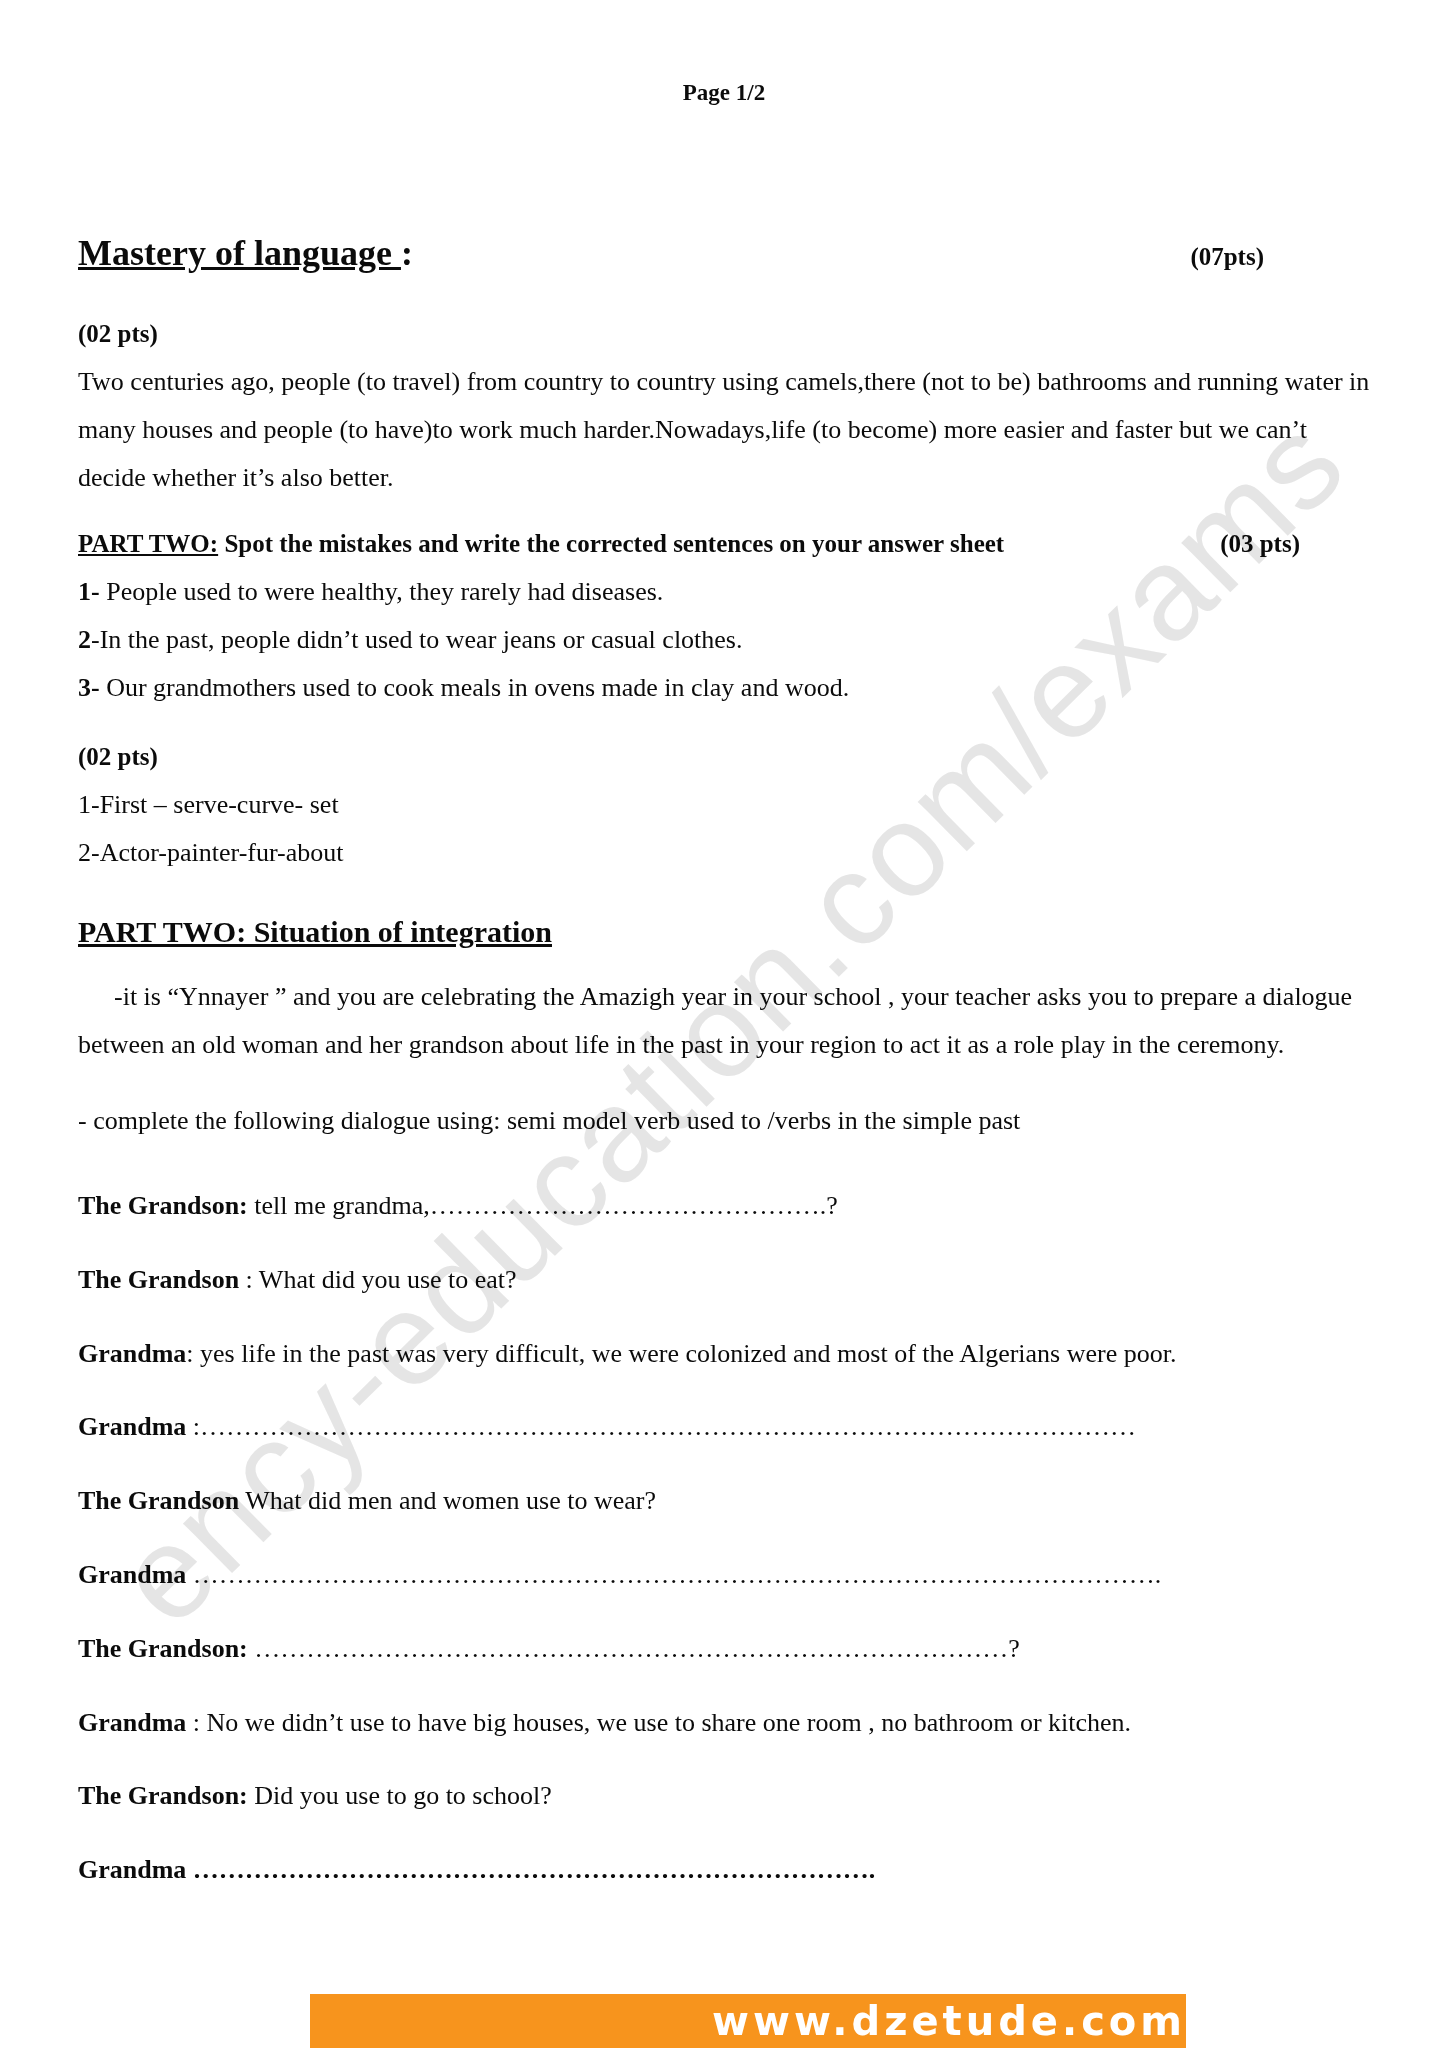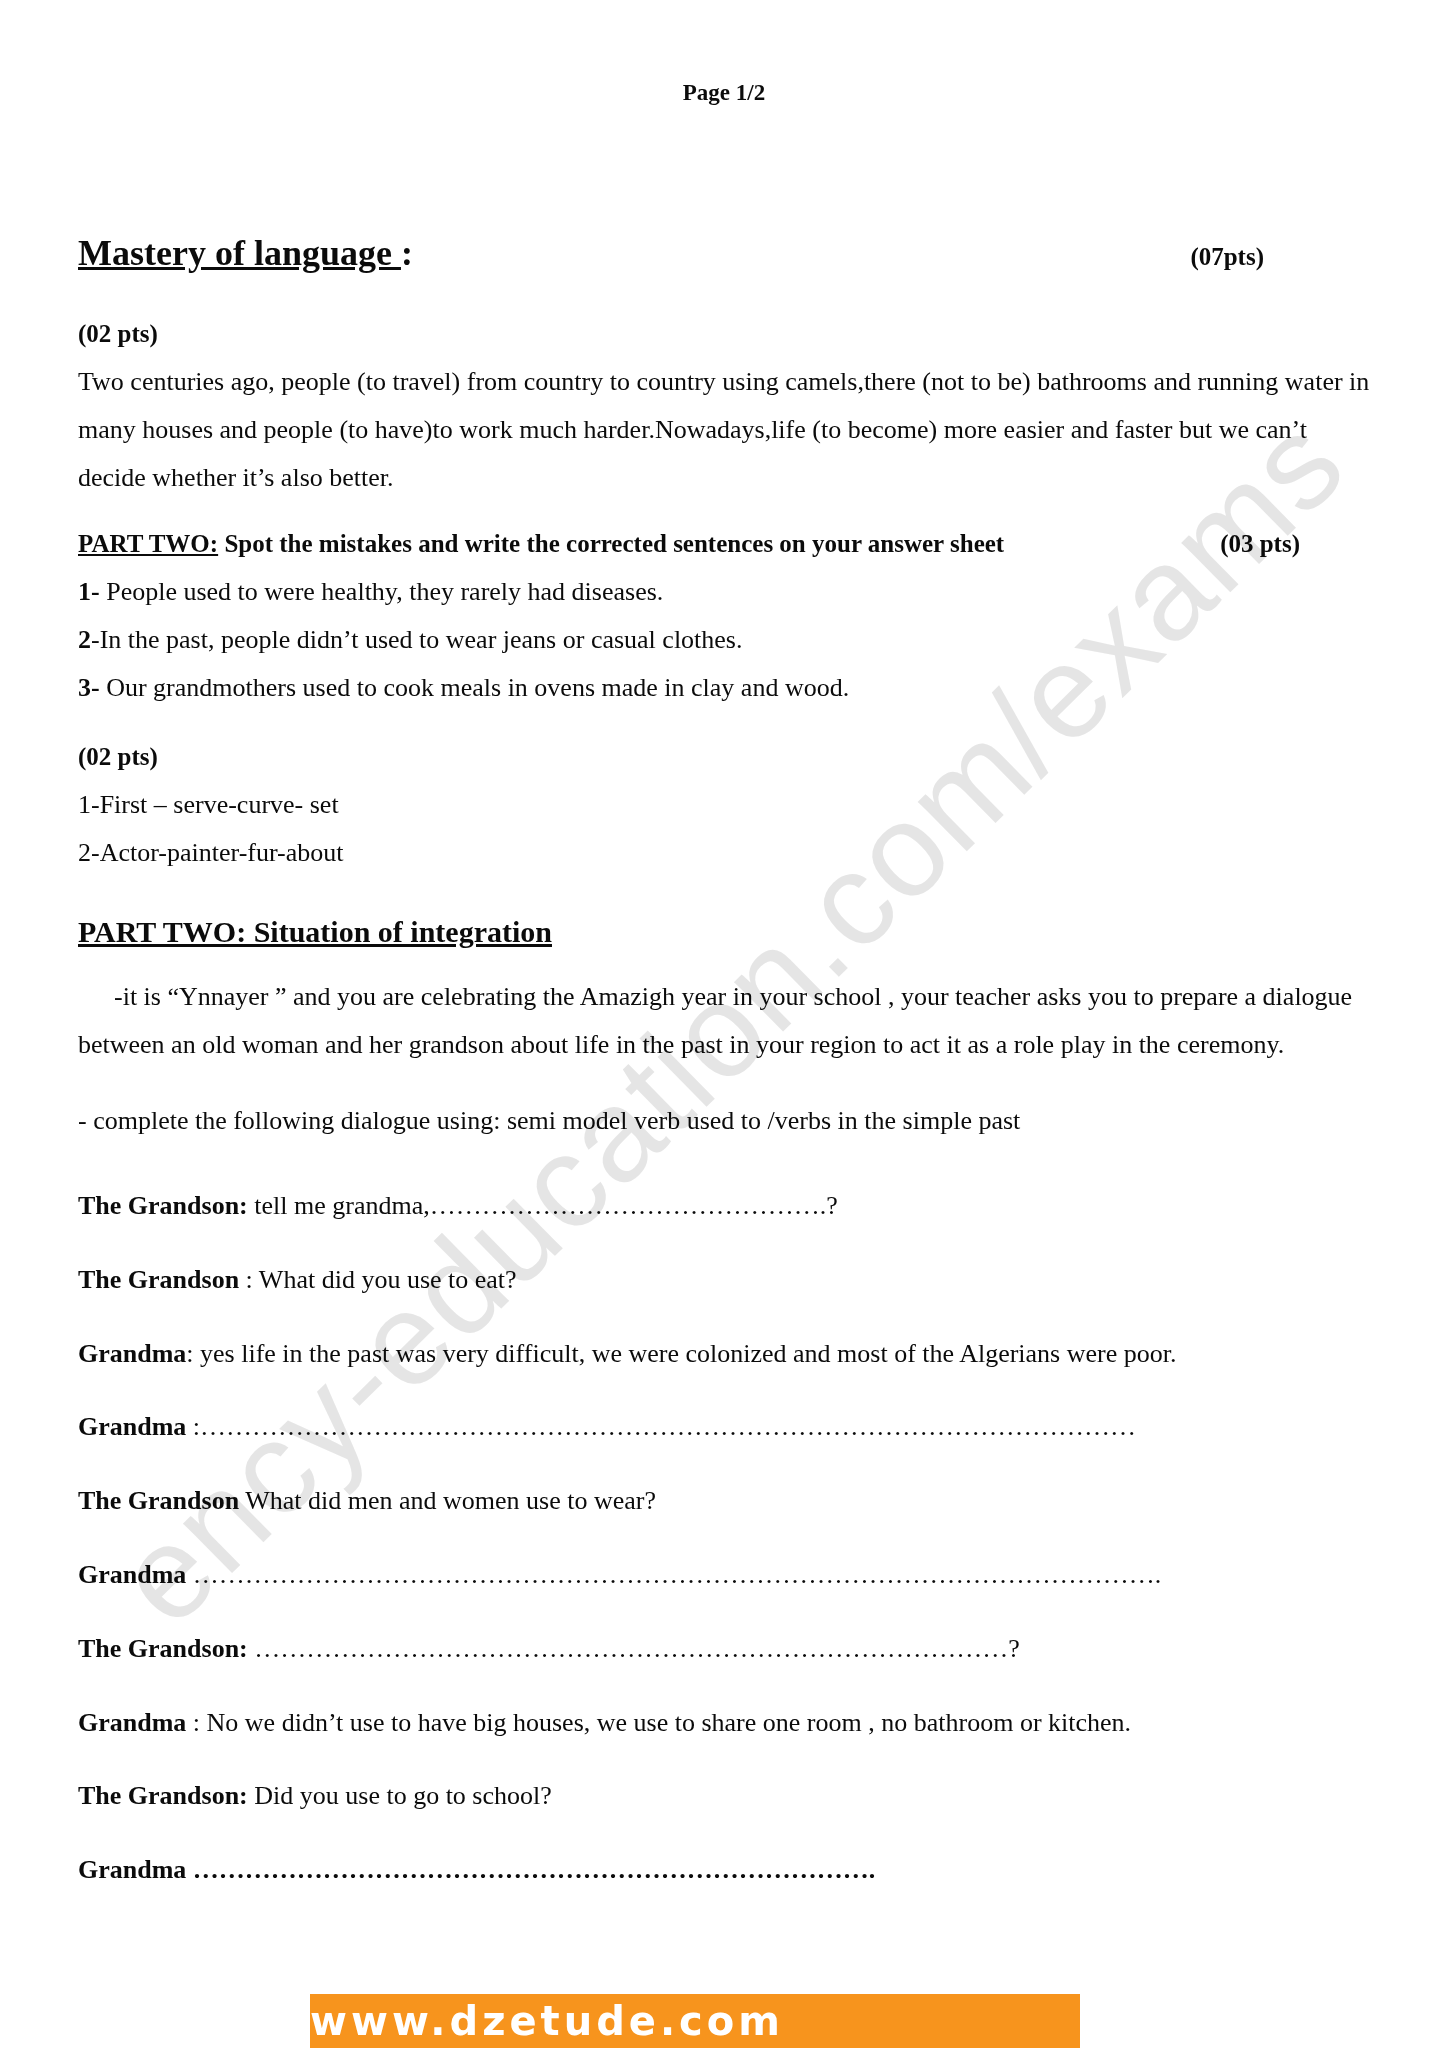--- a/index.html
+++ b/index.html
@@ -45,22 +45,22 @@
   .part-title { display:inline-block; font-size:30px; font-weight:bold; text-decoration:underline; margin:12px 0 24px 0; }
 
   .situation { margin-bottom:28px; text-indent:36px; }
   .instr2 { margin-bottom:38px; }
 
   .dialogue p { font-size:26px; line-height:1.8; margin:0 0 27px 0; }
   .speaker { font-weight:bold;text-align:right; }
   .bold-dots { font-weight:bold; }
 
   .banner {
-    position:absolute; z-index:2; bottom:0; left:310px; width:770px; height:54px;
-    background:#f7941d; display:flex; align-items:center; justify-content:flex-start;
+    position:absolute; z-index:2; bottom:0; left:310px; width:876px; height:54px;
+    background:#f7941d; display:flex; align-items:center; justify-content:flex-end;
   }
   .banner span {
     font-family:"DejaVu Sans","Liberation Sans",sans-serif;
     font-weight:bold; font-size:40px; color:#ffffff; letter-spacing:4px; line-height:1;
   }
 </style>
 </head>
 <body>
 
 <div class="page">

